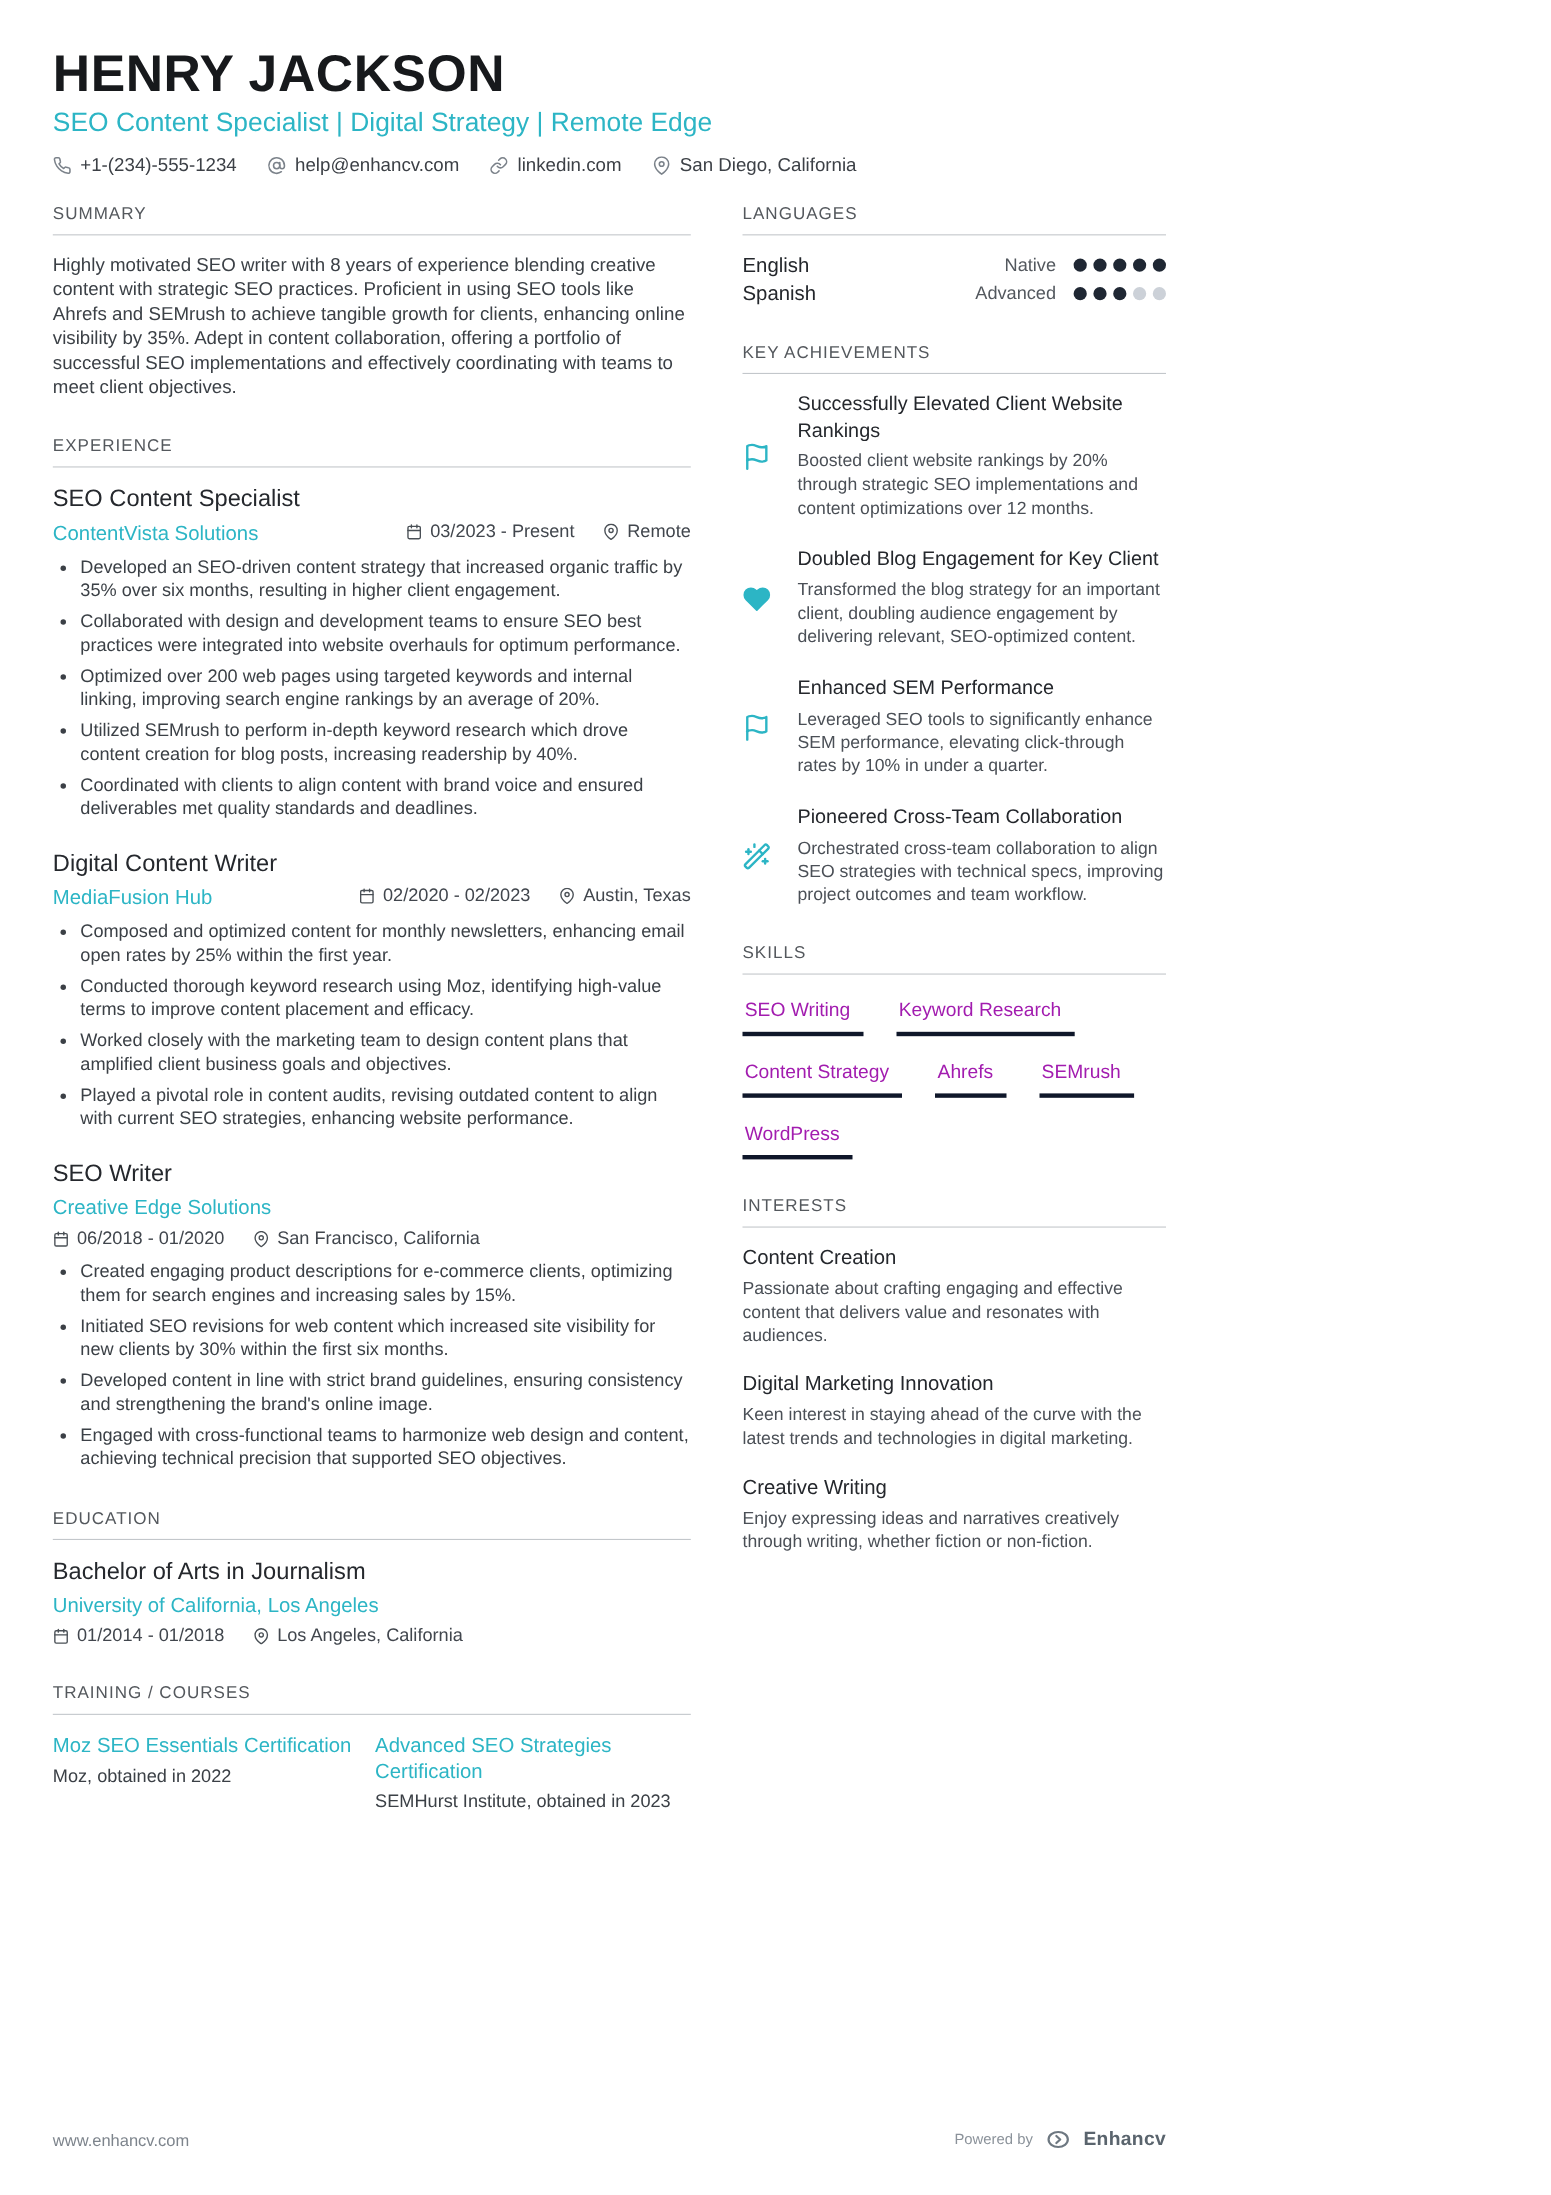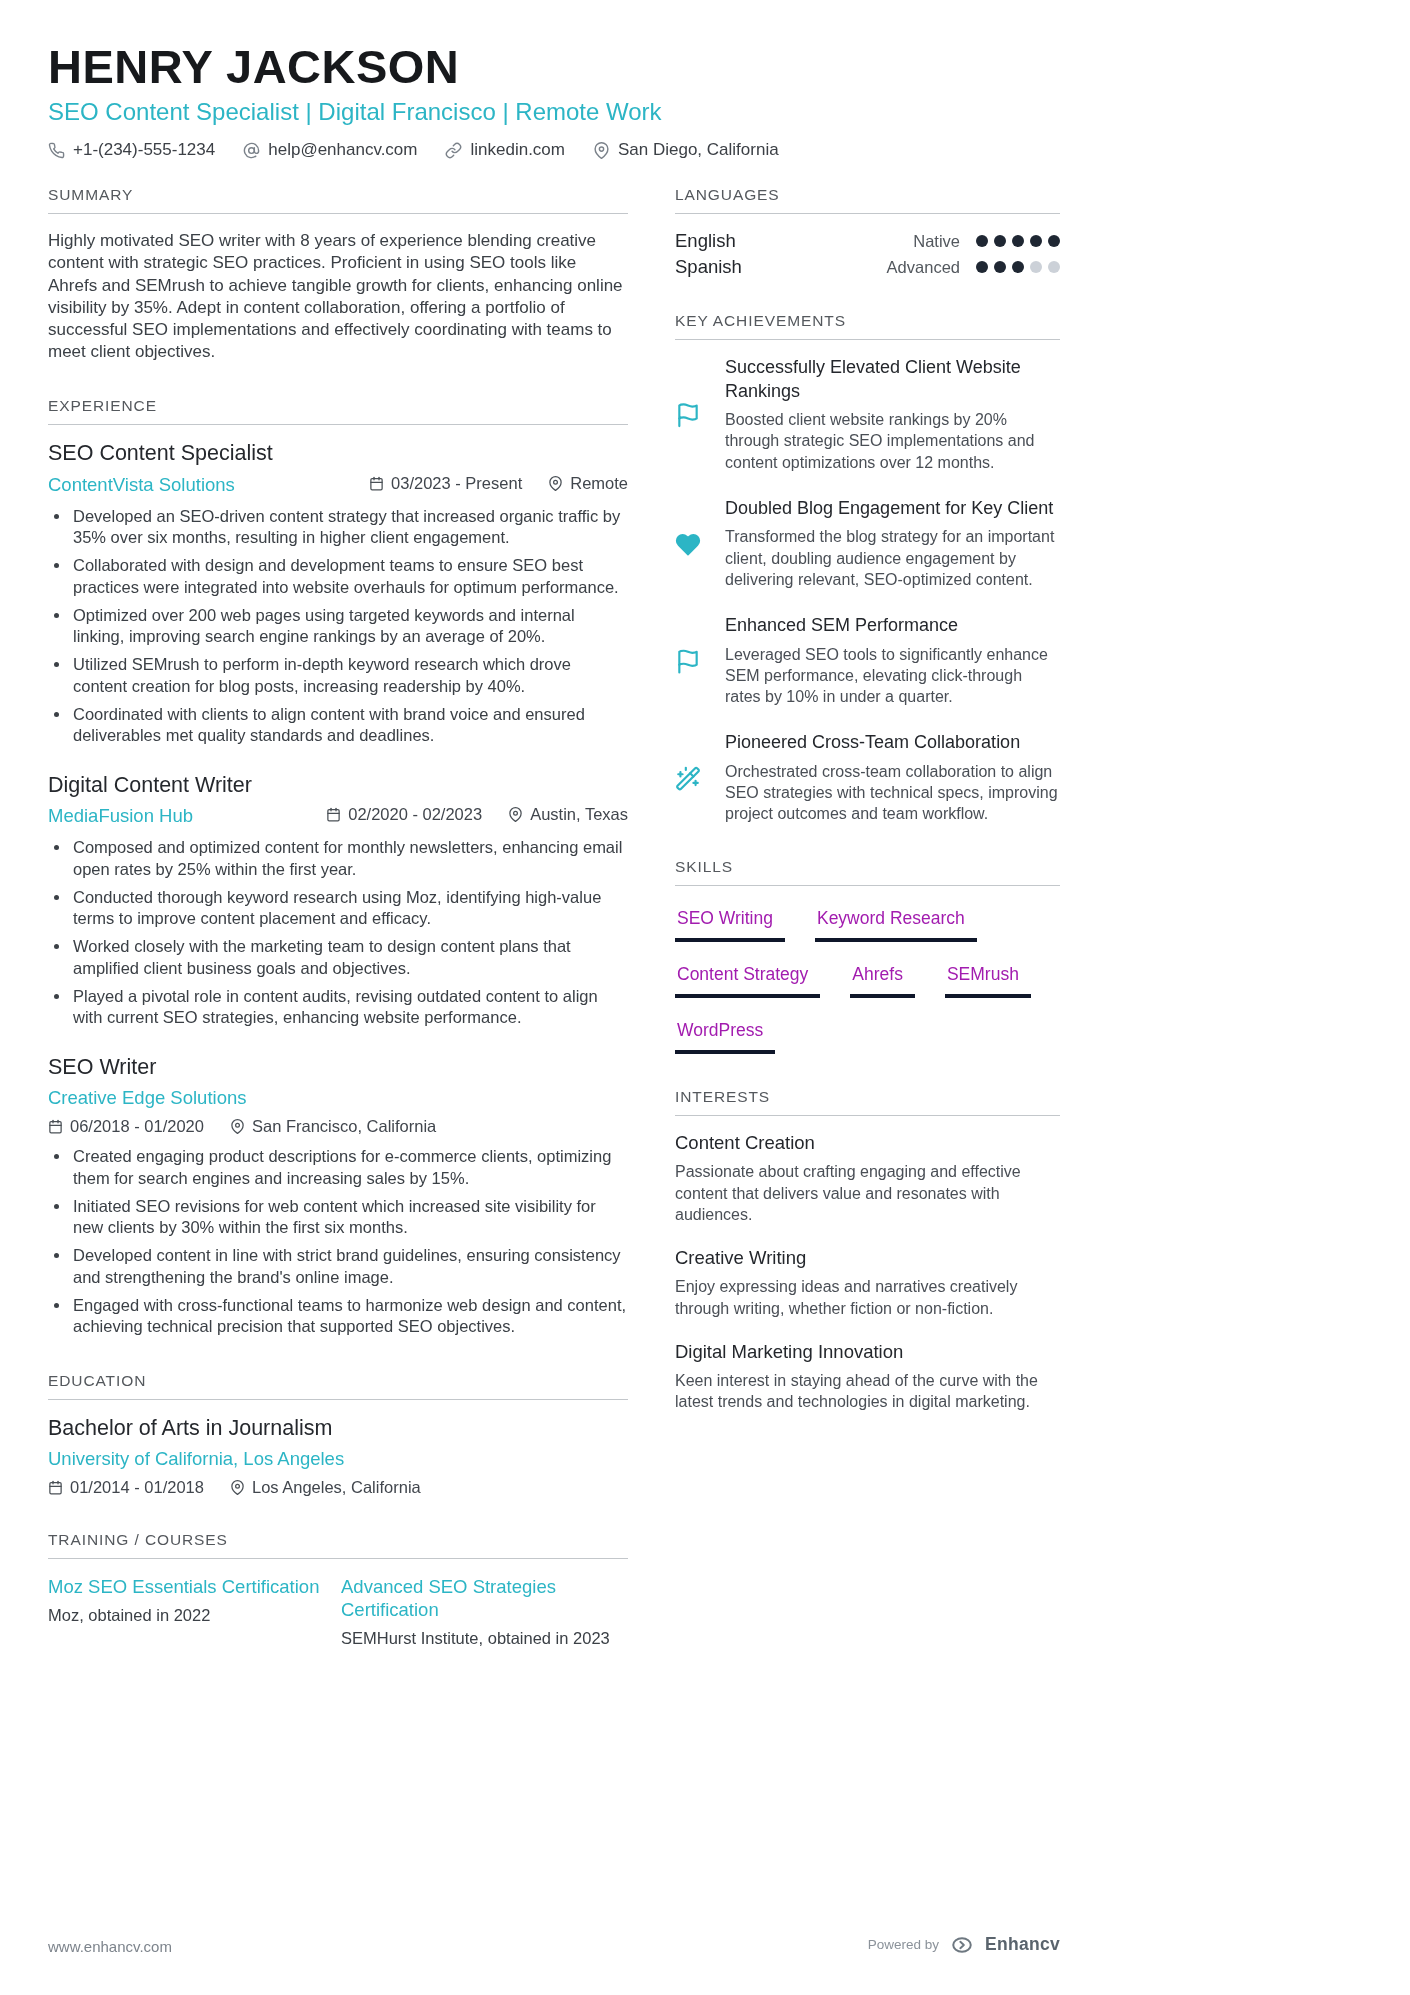--- a/index.html
+++ b/index.html
@@ -139,21 +139,21 @@
         <ellipse cx="12" cy="12" rx="10.5" ry="8.2"></ellipse>
         <path d="M10 8.2l4.2 3.8-4.2 3.8"></path>
       </g>
   </defs>
 </svg>
 
 <div class="page">
 
   <header>
     <div class="name">HENRY JACKSON</div>
-    <div class="headline">SEO Content Specialist | Digital Francisco | Remote Work</div>
+    <div class="headline">SEO Content Specialist | Digital Strategy | Remote Edge</div>
     <div class="contact-row">
       <span class="contact-item">
         <span class="icn">
             <svg viewBox="0 0 24 24">
               <use href="#i-phone"></use>
             </svg>
           </span>
         <span>+1-(234)-555-1234</span>
       </span>
       <span class="contact-item">
@@ -422,26 +422,26 @@
       </section>
 
       <section class="section">
         <div class="sec-head">INTERESTS</div>
 
         <div class="interest">
           <div class="interest-title">Content Creation</div>
           <div class="interest-text">Passionate about crafting engaging and effective content that delivers value and resonates with audiences.</div>
         </div>
         <div class="interest">
+          <div class="interest-title">Digital Marketing Innovation</div>
+          <div class="interest-text">Keen interest in staying ahead of the curve with the latest trends and technologies in digital marketing.</div>
+        </div>
+        <div class="interest">
           <div class="interest-title">Creative Writing</div>
           <div class="interest-text">Enjoy expressing ideas and narratives creatively through writing, whether fiction or non-fiction.</div>
-        </div>
-        <div class="interest">
-          <div class="interest-title">Digital Marketing Innovation</div>
-          <div class="interest-text">Keen interest in staying ahead of the curve with the latest trends and technologies in digital marketing.</div>
         </div>
       </section>
     </div>
   </div>
 
   <div class="footer">
     <span class="footer-site">www.enhancv.com</span>
     <span class="powered">
       <span class="powered-label">Powered by</span>
       <span class="logo-mark icn">

